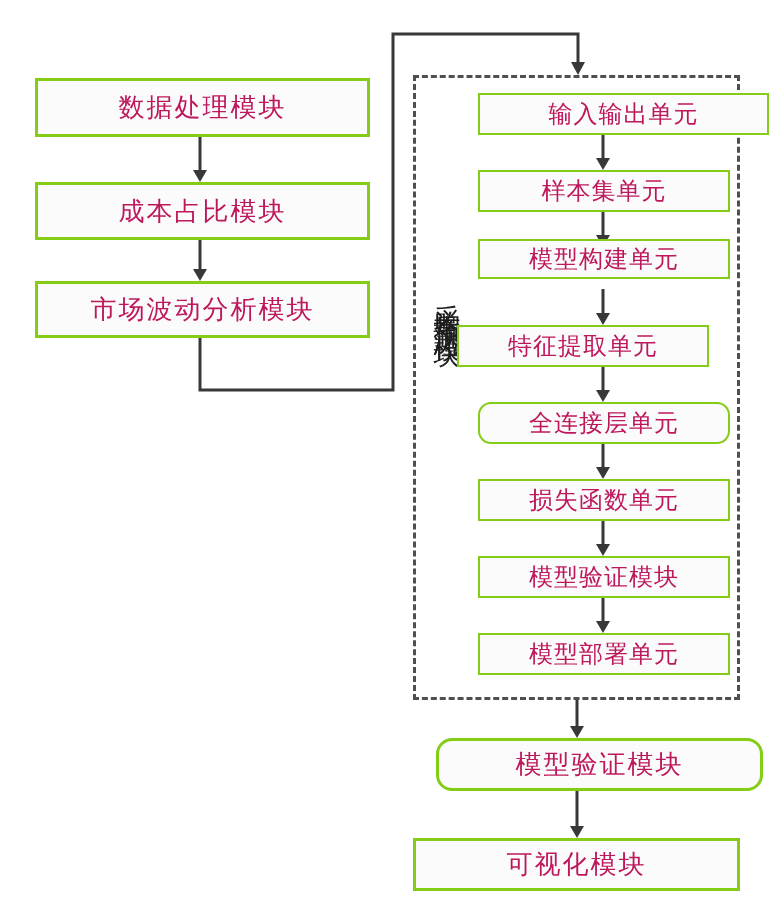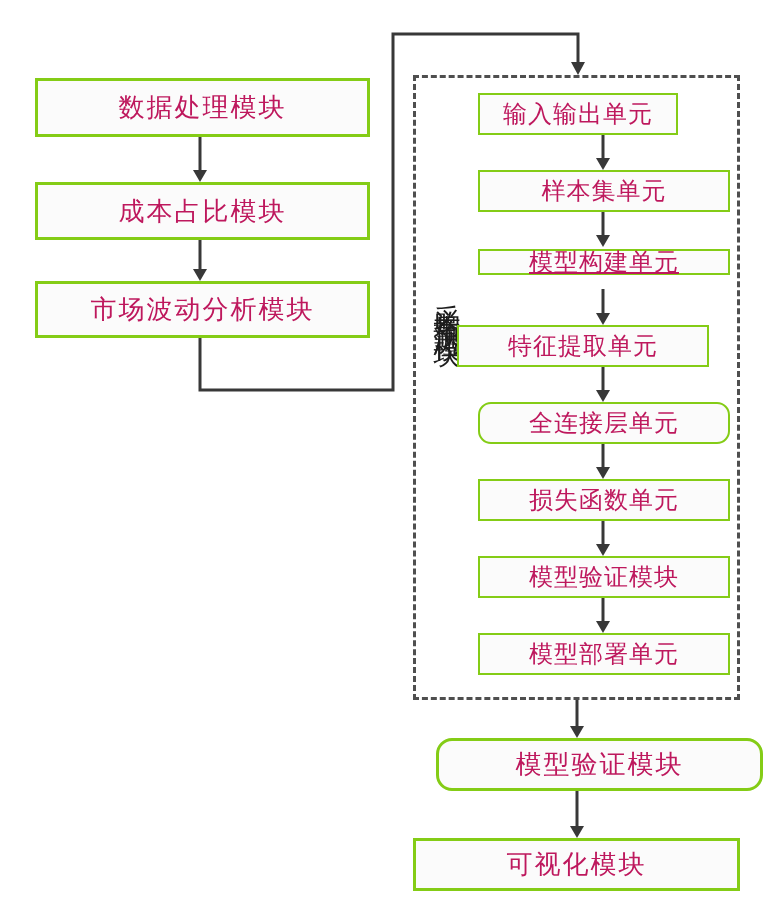--- a/index.html
+++ b/index.html
@@ -131,27 +131,27 @@
   <div class="box module" style="left:35px; top:182px; width:335px; height:58px;">
     <span>成本占比模块</span>
   </div>
   <div class="box module" style="left:35px; top:281px; width:335px; height:57px;">
     <span>市场波动分析模块</span>
   </div>
 
   <div class="dashed" style="left:413px; top:75px; width:327px; height:625px;"></div>
   <div class="vlabel" style="left:429px; top:283px;">采购量预测模块</div>
 
-  <div class="box unit" style="left:478px; top:93px; width:200px; height:42px;">
+  <div class="box unit" style="left:478px; top:93px; width:291px; height:42px;">
     <span>输入输出单元</span>
   </div>
   <div class="box unit" style="left:478px; top:170px; width:252px; height:42px;">
     <span>样本集单元</span>
   </div>
-  <div class="box unit" style="left:478px; top:249px; width:252px; height:26px;text-decoration:underline;">
+  <div class="box unit" style="left:478px; top:239px; width:252px; height:40px;">
     <span>模型构建单元</span>
   </div>
   <div class="box unit" style="left:457px; top:325px; width:252px; height:42px;">
     <span>特征提取单元</span>
   </div>
   <div class="box unit" style="left:478px; top:402px; width:252px; height:42px;border-radius:13px;">
     <span>全连接层单元</span>
   </div>
   <div class="box unit" style="left:478px; top:479px; width:252px; height:42px;">
     <span>损失函数单元</span>

